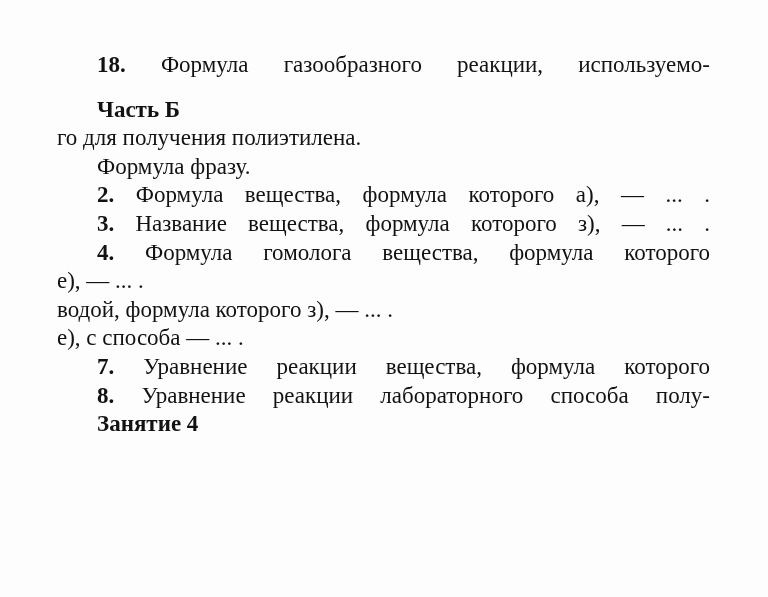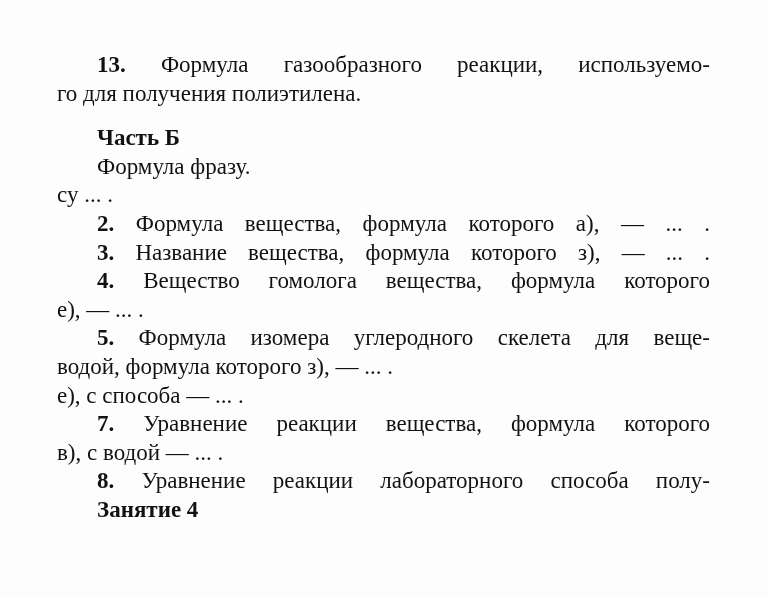--- a/index.html
+++ b/index.html
@@ -43,49 +43,46 @@
   .num {
     font-weight: bold;
   }
 </style>
 </head>
 <body>
 
 <div class="page">
   <div class="doc">
 
-    <div class="line just ind"><b class="num">13.</b><span> Формула газообразного реакции, используемо-</span></div>
+    <div class="line just ind"><b class="num">18.</b><span> Формула газообразного реакции, используемо-</span></div>
+
+    <div class="line head ind gap"><span>Часть Б</span></div>
 
     <div class="line"><span>го для получения полиэтилена.</span></div>
-
-    <div class="line head ind gap"><span>Часть Б</span></div>
 
     <div class="line ind"><span>Формула фразу.</span></div>
 
 
-    <div class="line"><span>су ... .</span></div>
 
     <div class="line just ind"><b class="num">2.</b><span> Формула вещества, формула которого а), — ... .</span></div>
 
     <div class="line just ind"><b class="num">3.</b><span> Название вещества, формула которого з), — ... .</span></div>
 
-    <div class="line just ind"><b class="num">4.</b><span> Вещество гомолога вещества, формула которого</span></div>
+    <div class="line just ind"><b class="num">4.</b><span> Формула гомолога вещества, формула которого</span></div>
 
     <div class="line"><span>е), — ... .</span></div>
 
-    <div class="line just ind"><b class="num">5.</b><span> Формула изомера углеродного скелета для веще-</span></div>
 
     <div class="line"><span>водой, формула которого з), — ... .</span></div>
 
 
     <div class="line"><span>е), с способа — ... .</span></div>
 
     <div class="line just ind"><b class="num">7.</b><span> Уравнение реакции вещества, формула которого</span></div>
 
-    <div class="line"><span>в), с водой — ... .</span></div>
 
     <div class="line just ind"><b class="num">8.</b><span> Уравнение реакции лабораторного способа полу-</span></div>
 
 
     <div class="line head ind"><span>Занятие 4</span></div>
 
   </div>
 </div>
 
 </body></html>

